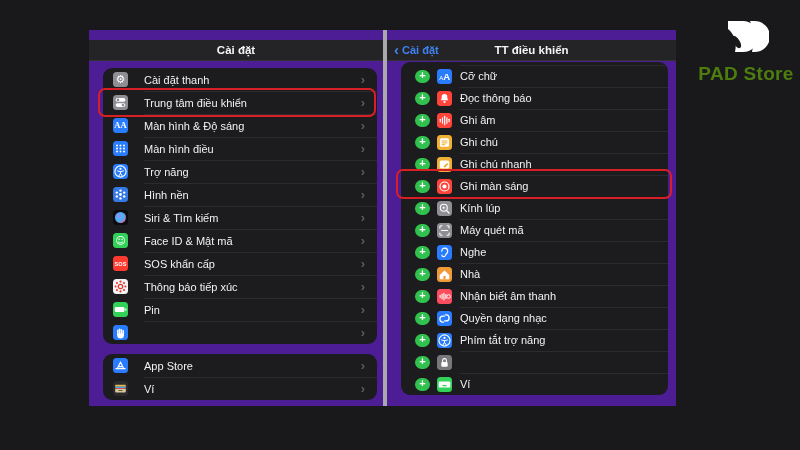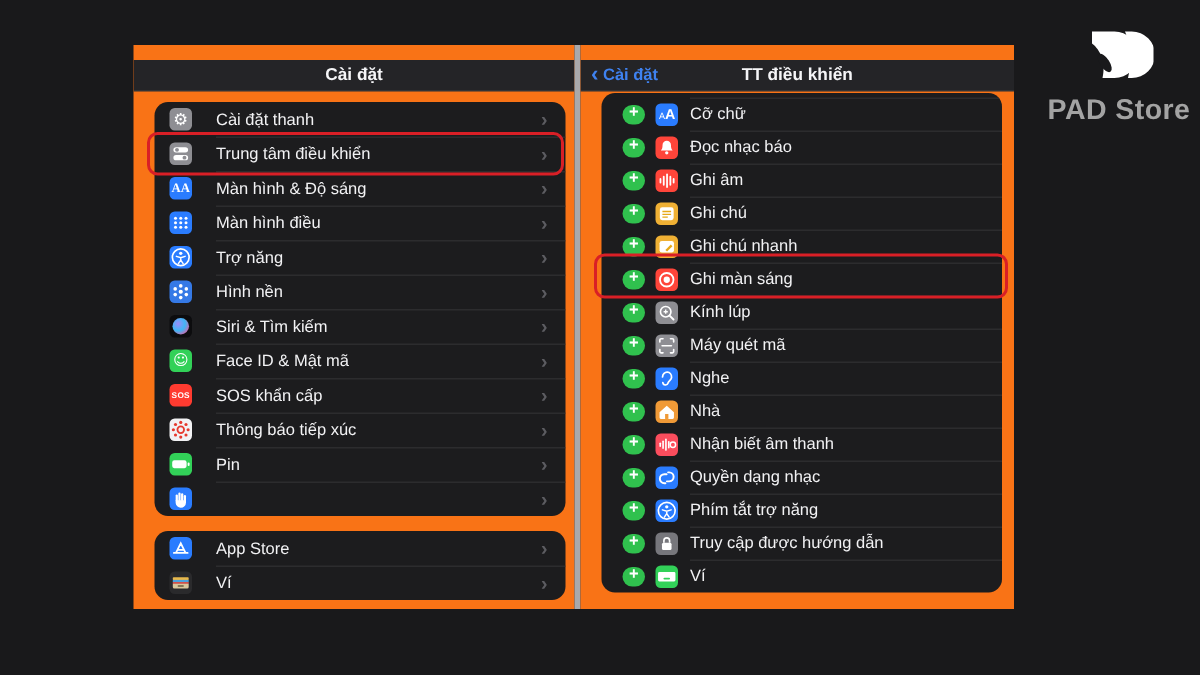--- a/index.html
+++ b/index.html
@@ -1,18 +1,18 @@
 <!DOCTYPE html>
 <html><head>
 <meta charset="utf-8">
 <style>
   html,body{margin:0;padding:0;background:#19191b;}
   .stage{position:relative;width:800px;height:450px;background:#19191b;overflow:hidden;
          font-family:"Liberation Sans","DejaVu Sans",sans-serif;-webkit-font-smoothing:antialiased;}
-  .phone{position:absolute;top:30px;height:376px;background:#f97316;overflow:hidden;}
+  .phone{position:absolute;top:30px;height:376px;background:#4c1d95;overflow:hidden;}
   .phone-left{left:89px;width:294px;}
   .phone-right{left:387px;width:289px;}
   .divider{position:absolute;left:383px;top:30px;width:4px;height:376px;background:#a9a9ac;}
   .nav{position:absolute;top:10px;left:0;right:0;height:20px;background:#242427;
        display:flex;align-items:center;justify-content:center;color:#f5f5f7;
        font-size:11.5px;font-weight:bold;border-bottom:1px solid rgba(255,255,255,.07);}
   .back{position:absolute;left:7px;top:0;bottom:0;display:flex;align-items:center;gap:3px;
         color:#3f82f0;font-size:11px;font-weight:bold;cursor:pointer;}
   .back-chev{font-size:15px;line-height:1;margin-top:-2px;font-weight:bold;}
   .card{position:absolute;background:#1c1c1e;border-radius:9px;overflow:hidden;}
@@ -33,21 +33,21 @@
   .chev{margin-left:auto;margin-right:12px;color:#5c5c61;font-size:13px;font-weight:bold;line-height:1;}
   .icon{width:15px;height:15px;border-radius:3.5px;flex:0 0 auto;display:flex;
         align-items:center;justify-content:center;color:#fff;overflow:hidden;}
   .plus{width:15px;height:13px;border-radius:7px;background:#30c14e;color:#fff;flex:0 0 auto;
         display:flex;align-items:center;justify-content:center;font-size:11px;font-weight:bold;
         line-height:1;cursor:pointer;padding-bottom:1px;box-sizing:border-box;}
   .hl{position:absolute;border:2px solid #d91f26;border-radius:7px;z-index:5;pointer-events:none;}
   #hl-left{left:9px;top:58px;width:274px;height:25px;}
   #hl-right{left:9px;top:139px;width:272px;height:26px;}
   .brand{position:absolute;left:698px;top:20px;width:96px;text-align:center;}
-  .brand-name{color:#a3a3a3;font-size:19px;font-weight:bold;margin-top:5px;letter-spacing:.3px;white-space:nowrap;}
+  .brand-name{color:#4d7c0f;font-size:19px;font-weight:bold;margin-top:5px;letter-spacing:.3px;white-space:nowrap;}
   .sos-txt{font-size:5.5px;font-weight:bold;letter-spacing:.2px;}
   .aa-txt{font-size:8.5px;font-weight:bold;line-height:1;font-family:Liberation Serif, serif;}
   .siri-ball{width:11px;height:11px;border-radius:50%;
      background:radial-gradient(circle at 35% 35%, #9b8cfa 0%, #3fb6f6 45%, #e85aa0 85%);}
   svg{display:block;}
 </style>
 </head>
 <body>
 
 <div class="stage">
@@ -244,21 +244,21 @@
           <span class="lbl">Cỡ chữ</span>
         </div>
         <div class="row row-r">
           <span class="plus">+</span>
           <span class="icon" style="background: rgb(255, 69, 58);">
             <svg width="15" height="15" viewBox="0 0 15 15">
               <path fill="#fff" d="M7.5 2.9 a2.8 2.8 0 0 1 2.8 2.8 c0 2 .4 2.8 1.1 3.6 H3.6 c.7 -.8 1.1 -1.6 1.1 -3.6 A2.8 2.8 0 0 1 7.5 2.9 z"></path>
               <circle cx="7.5" cy="10.9" r="1.1" fill="#fff"></circle>
             </svg>
           </span>
-          <span class="lbl">Đọc nhạc báo</span>
+          <span class="lbl">Đọc thông báo</span>
         </div>
         <div class="row row-r">
           <span class="plus">+</span>
           <span class="icon" style="background: rgb(255, 69, 58);">
             <svg width="15" height="15" viewBox="0 0 15 15">
               <g fill="#fff">
                 <rect x="2.7" y="5.7" width="1.2" height="3.6" rx="0.6"></rect>
                 <rect x="4.9" y="4.2" width="1.2" height="6.6" rx="0.6"></rect>
                 <rect x="7.1" y="2.7" width="1.2" height="9.6" rx="0.6"></rect>
                 <rect x="9.3" y="4.2" width="1.2" height="6.6" rx="0.6"></rect>
@@ -375,21 +375,20 @@
           <span class="lbl">Phím tắt trợ năng</span>
         </div>
         <div class="row row-r">
           <span class="plus">+</span>
           <span class="icon" style="background: rgb(119, 119, 124);">
             <svg width="15" height="15" viewBox="0 0 15 15">
               <rect x="4.3" y="6.9" width="6.4" height="4.8" rx="1" fill="#fff"></rect>
               <path d="M5.6 6.9 V5.5 a1.9 1.9 0 0 1 3.8 0 V6.9" stroke="#fff" stroke-width="1.1" fill="none"></path>
             </svg>
           </span>
-          <span class="lbl">Truy cập được hướng dẫn</span>
         </div>
         <div class="row row-r">
           <span class="plus">+</span>
           <span class="icon" style="background: rgb(50, 209, 88);">
             <svg width="15" height="15" viewBox="0 0 15 15">
               <path fill="#fff" d="M2.6 4.4 h9.8 a.9.9 0 0 1 .9 .9 v4.4 a.9.9 0 0 1 -.9 .9 H2.6 a.9.9 0 0 1 -.9 -.9 V5.3 a.9.9 0 0 1 .9 -.9 z"></path>
               <rect x="5.3" y="8.1" width="4.4" height="1.2" rx="0.6" fill="#32d158"></rect>
             </svg>
           </span>
           <span class="lbl">Ví</span>

